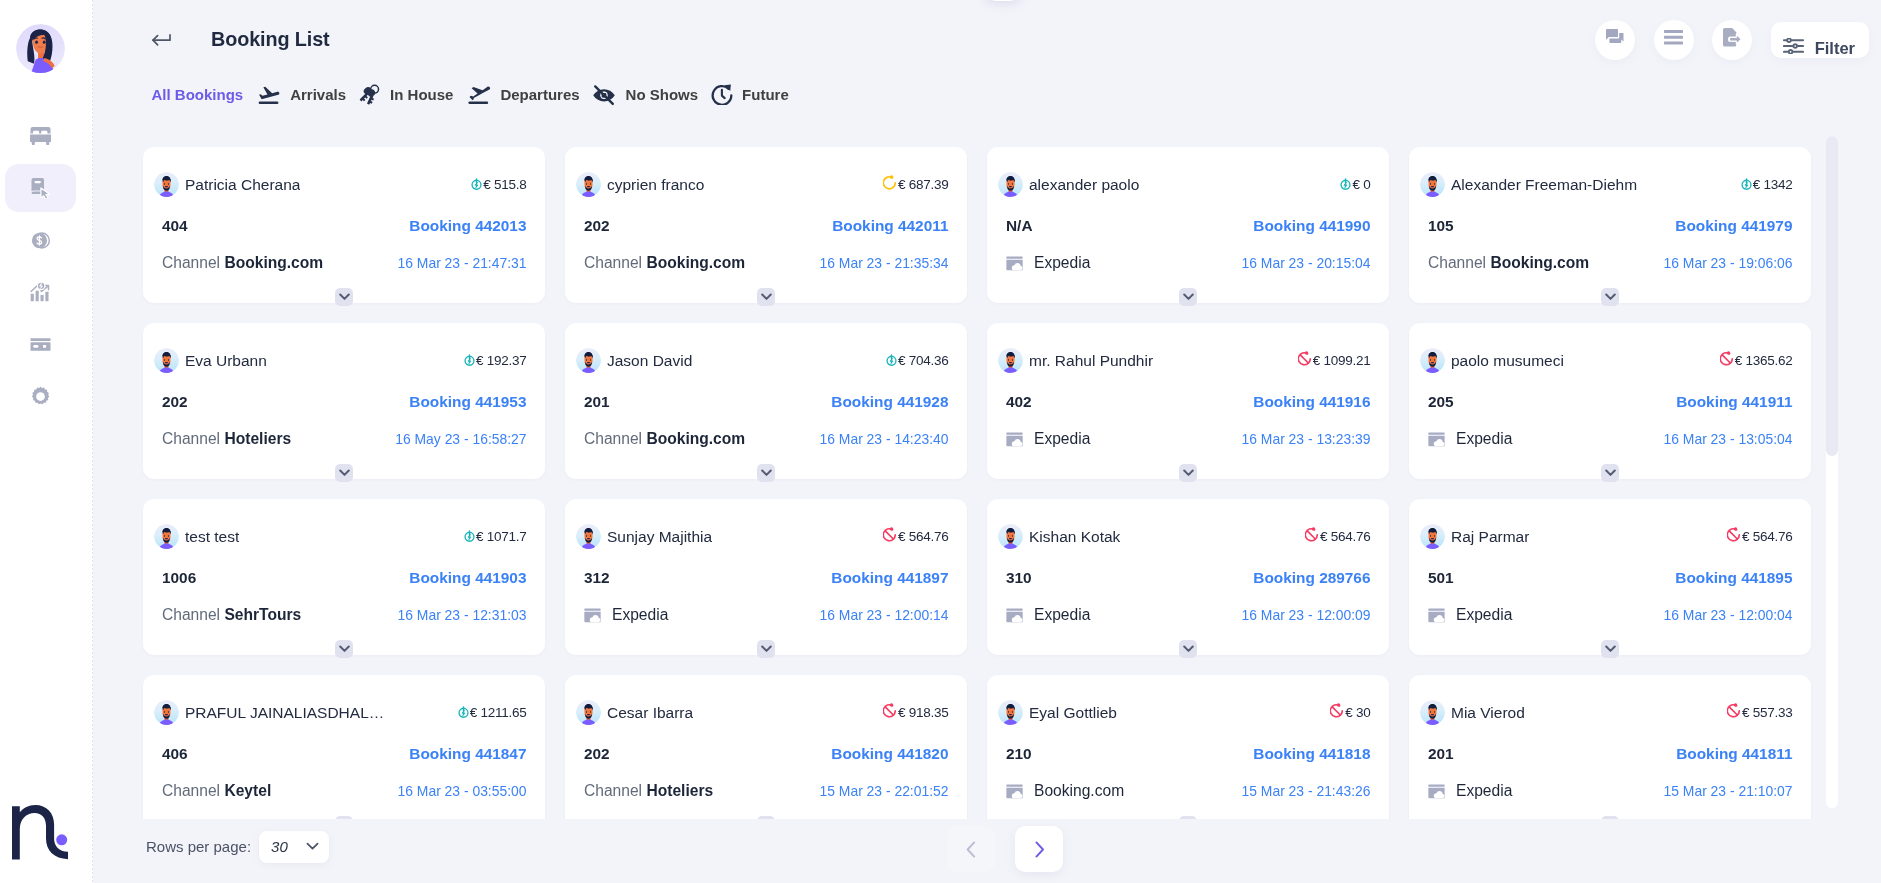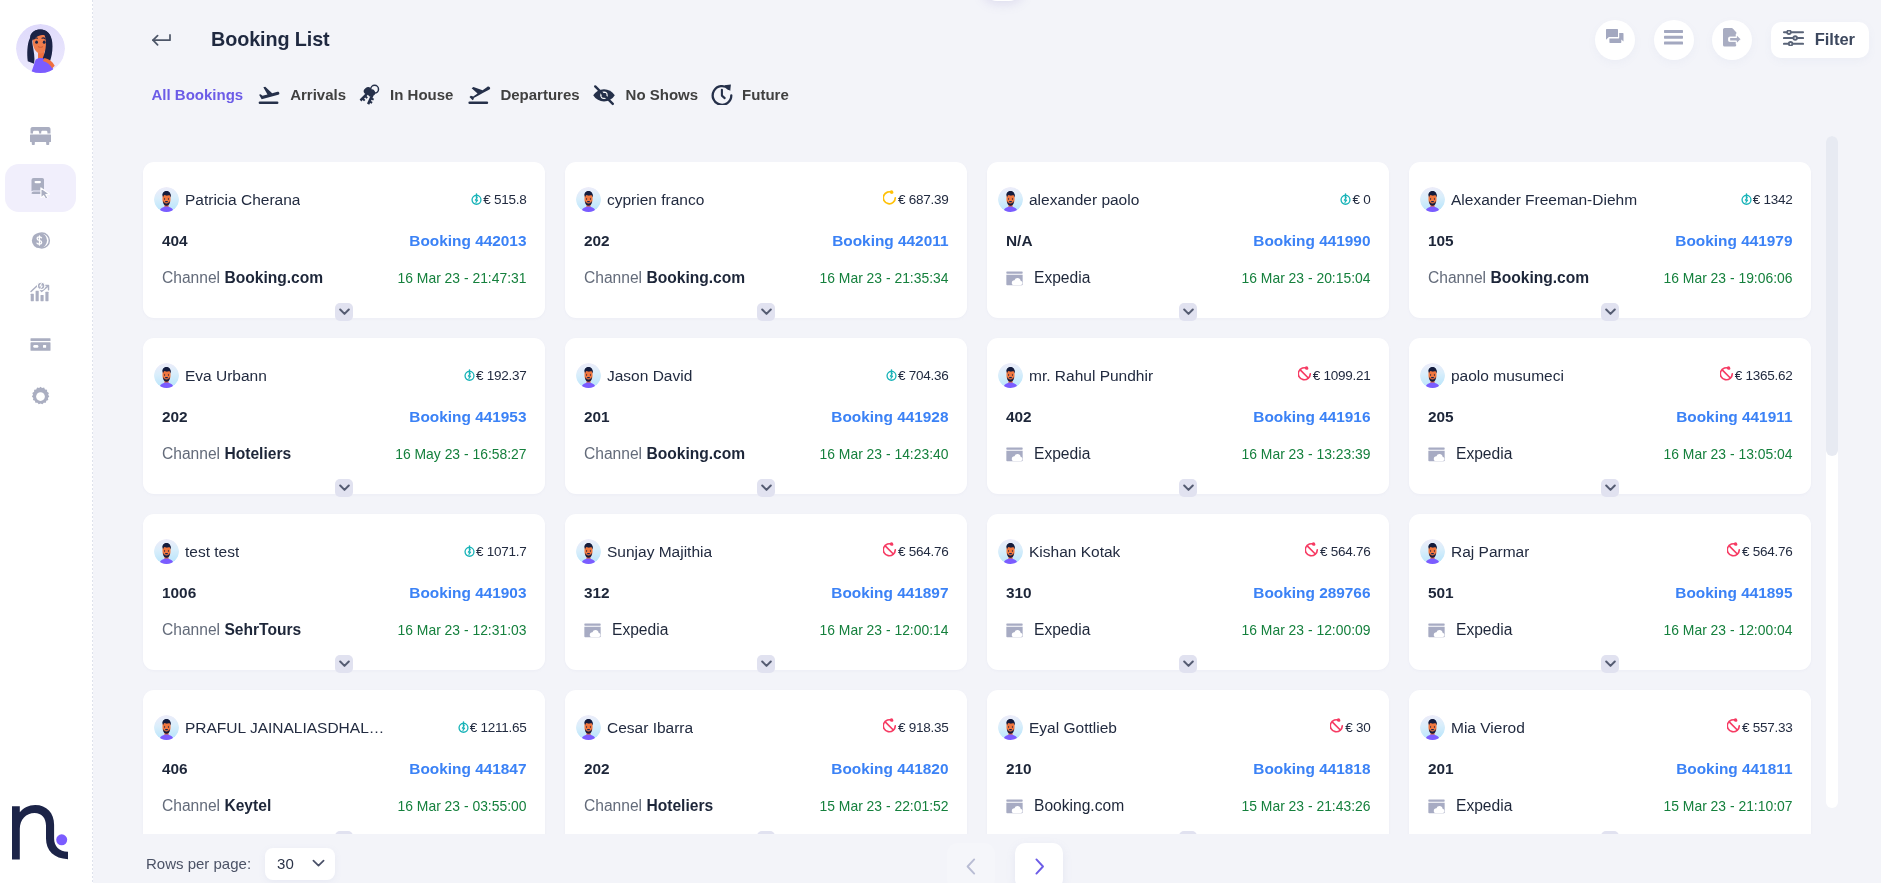--- a/index.html
+++ b/index.html
@@ -39,68 +39,68 @@
   .topbar { display: flex; align-items: center; height:79px; padding: 0 12px 0 59px; gap: 28px; }
   .back-icon { margin-right: 12px; margin-top:0px; display:flex; }
   .page-title { font-size: 19.8px; font-weight: 700; letter-spacing: -0.1px; color: #1f2940; }
   .topbar-right { margin-left: auto; display: flex; align-items: center; gap: 18.5px; }
   .round-btn {
     width: 40px; height: 40px; border-radius: 50%; background: #fff;
     display: flex; align-items: center; justify-content: center;
     box-shadow: 0 3px 9px rgba(120,130,180,.06);
   }
   .filter-btn {
-    height: 36px; border-radius: 10px; background: #fff; display: flex; align-items: center;
+    height: 36px; border-radius: 10px; background: #fff; display: flex; align-items: flex-end;
     padding: 0 14px 0 12px; gap: 11px; box-shadow: 0 3px 9px rgba(120,130,180,.06);
   }
   .filter-btn span.flabel { font-size: 16.5px; font-weight: 600; color: #3d485e; }
 
   
   .tabs { display: flex; align-items: center; padding-left: 58.5px; margin-top: -0.5px; height:32px; }
   .tab { display: flex; align-items: center; gap: 9.5px; margin-right: 12.5px; }
   .tab-label { font-size: 15px; font-weight: 700; color: #404040; white-space:nowrap; }
   .tab.active .tab-label { color: #6c5ce7; }
   .tab-ico { display:flex; align-items:center; justify-content:center; }
 
   
-  .cards-wrap { position: absolute; left: 0; right: 0; top: 162px; height: 672px; overflow: hidden; }
+  .cards-wrap { position: absolute; left: 0; right: 0; top: 147px; height: 672px; overflow: hidden; }
   .cards { display: grid; grid-template-columns: repeat(4, 402px); column-gap: 20px; row-gap: 20px;
            padding: 0 0 0 50px; }
   .card {
     background: #fff; border-radius: 11px; height: 156px; position: relative;
     box-shadow: 0 1px 3px rgba(150,158,200,.07);
     padding: 25px 18.5px 0 19px;
   }
   .card-row1 { display:flex; align-items:center; height:25px; margin-left:-8px; }
   .c-avatar { width:25px; height:25px; border-radius:50%; overflow:hidden; flex:0 0 25px; }
   .c-name { font-size:15.5px; color:#222b40; margin-left:6px; white-space:nowrap; overflow:hidden; }
   .c-price-wrap { margin-left:auto; display:flex; align-items:center; gap:1px; }
   .c-price { font-size:13.5px; letter-spacing:-0.25px; font-weight:400; color:#222b40; white-space:nowrap; }
   .card-row2 { display:flex; align-items:baseline; margin-top:20px; }
   .c-room { font-size:15.4px; font-weight:700; color:#1d2639; }
   .c-booking { margin-left:auto; font-size:15.4px; font-weight:700; color:#3b82f6; }
   .card-row3 { display:flex; align-items:center; margin-top:19px; }
   .c-channel { font-size:15.6px; color:#636b7a; }
   .c-channel b { color:#1d2639; font-weight:700; }
   .c-chan-icon { display:flex; align-items:center; margin-right:11px; }
   .c-chan-name { font-size:15.6px; font-weight:400; color:#1d2639; }
-  .c-date { margin-left:auto; font-size:13.9px; color:#15803d; white-space:nowrap; }
+  .c-date { margin-left:auto; font-size:13.9px; color:#3b82f6; white-space:nowrap; }
   .c-chevron {
     position:absolute; left:50%; transform:translateX(-50%); bottom:-3px;
     width:18px; height:18px; border-radius:5px; background:#e1e2f0;
     display:flex; align-items:center; justify-content:center;
   }
 
   
-  .footer { position:absolute; left:0; right:0; bottom:0; height:39px; background:#f3f4f9;
-            display:flex; align-items:center; padding-left:53px; z-index:4;gap:6px;}
+  .footer { position:absolute; left:0; right:0; bottom:17px; height:39px; background:#f3f4f9;
+            display:flex; align-items:center; padding-left:53px; z-index:4;}
   .rpp-label { font-size:15px; color:#4b5266; }
   .rpp-select { margin-left:8px; width:70px; height:32px; border-radius:8px; background:#fff;
                 display:flex; align-items:center; padding:0 10px 0 12px; box-shadow:0 2px 7px rgba(140,150,200,.1); }
-  .rpp-val { font-size:15px; color:#2b3347; }
+  .rpp-val { font-size:15px; color:#2b3347;font-style:italic; }
   .rpp-caret { margin-left:auto; display:flex; }
   .pager { position:absolute; left:854px; top:-1px; display:flex; align-items:center; gap:20px; }
   .pg-btn { width:48px; height:46px; border-radius:10px; display:flex; align-items:center; justify-content:center; }
   .pg-btn.prev { background:#f5f6fa; }
   .pg-btn.next { background:#fff; box-shadow:0 3px 10px rgba(140,150,200,.13); }
 
   
   .scroll-track { position:absolute; left:1733px; top:136px; width:12px; height:672px;
                   background:#ffffff; border-radius:6px; z-index:6;}
   .scroll-thumb { position:absolute; left:0; top:0; width:12px; height:320px; background:#e7eaf2; border-radius:6px; }

